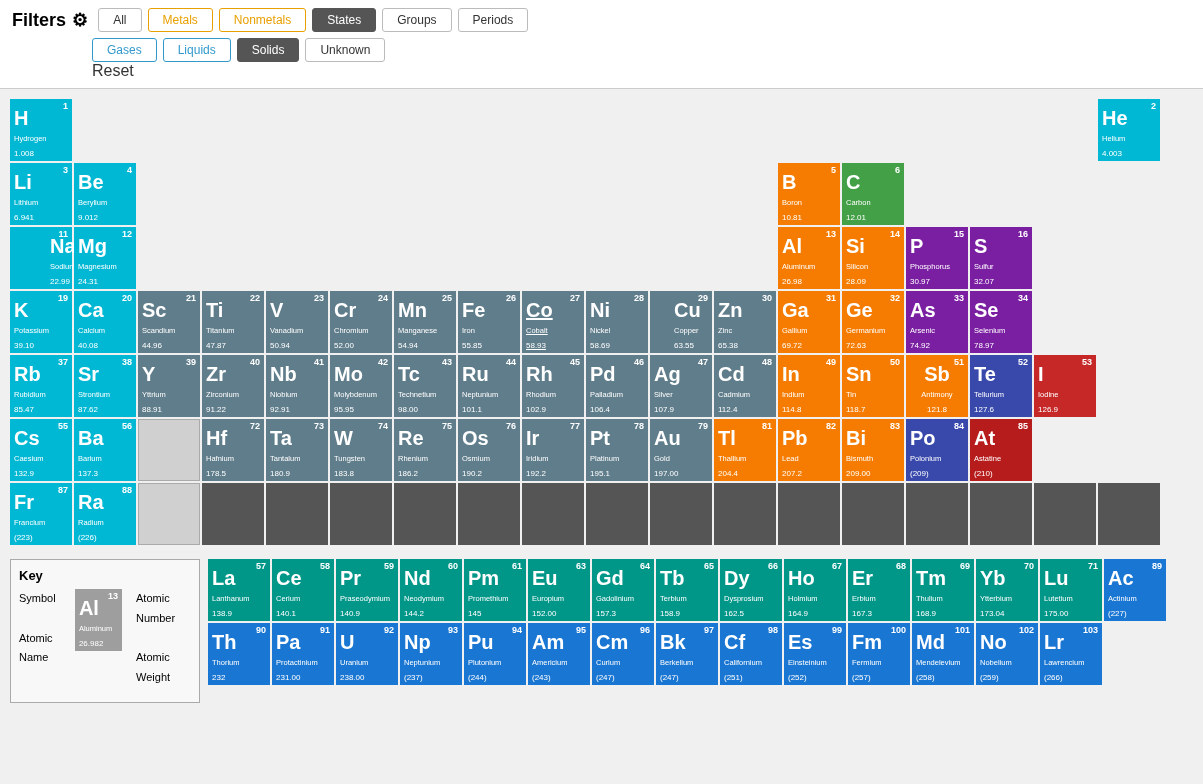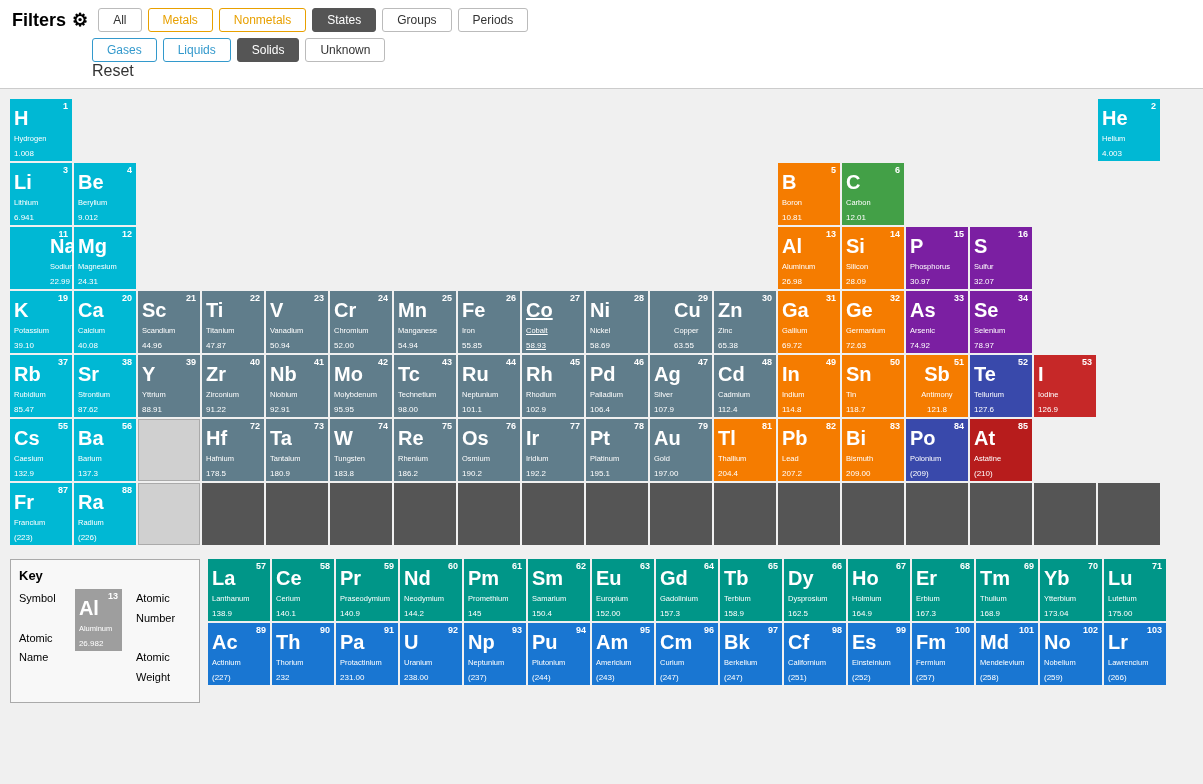--- a/index.html
+++ b/index.html
@@ -671,26 +671,20 @@
           <span class="name">Neodymium</span>
           <span class="weight">144.2</span>
         </div>
       <div class="element el-teal">
           <span class="atomic-num">61</span>
           <span class="symbol">Pm</span>
           <span class="name">Promethium</span>
           <span class="weight">145</span>
         </div>
       <div class="element el-teal">
-          <span class="atomic-num">62</span>
-          <span class="symbol">Sm</span>
-          <span class="name">Samarium</span>
-          <span class="weight">150.4</span>
-        </div>
-      <div class="element el-teal">
           <span class="atomic-num">63</span>
           <span class="symbol">Eu</span>
           <span class="name">Europium</span>
           <span class="weight">152.00</span>
         </div>
       <div class="element el-teal">
           <span class="atomic-num">64</span>
           <span class="symbol">Gd</span>
           <span class="name">Gadolinium</span>
           <span class="weight">157.3</span>

